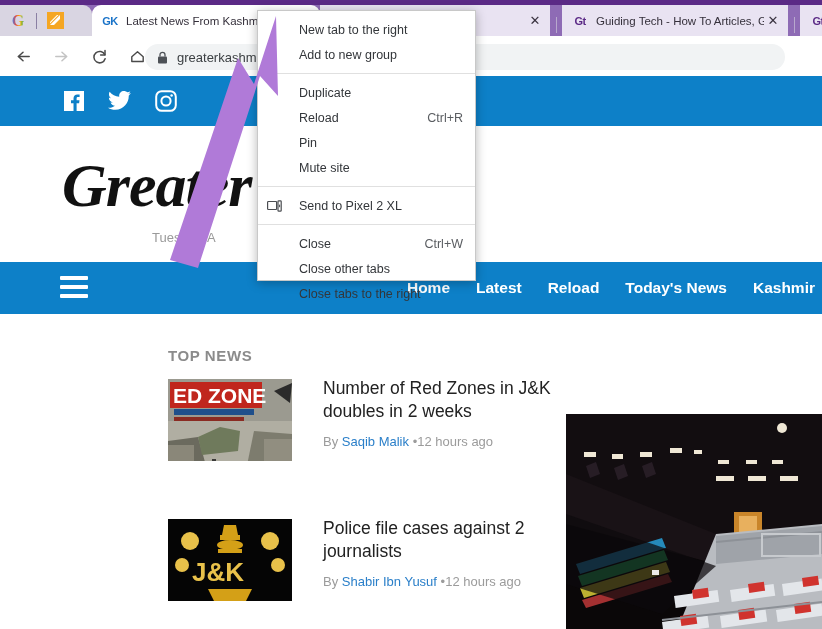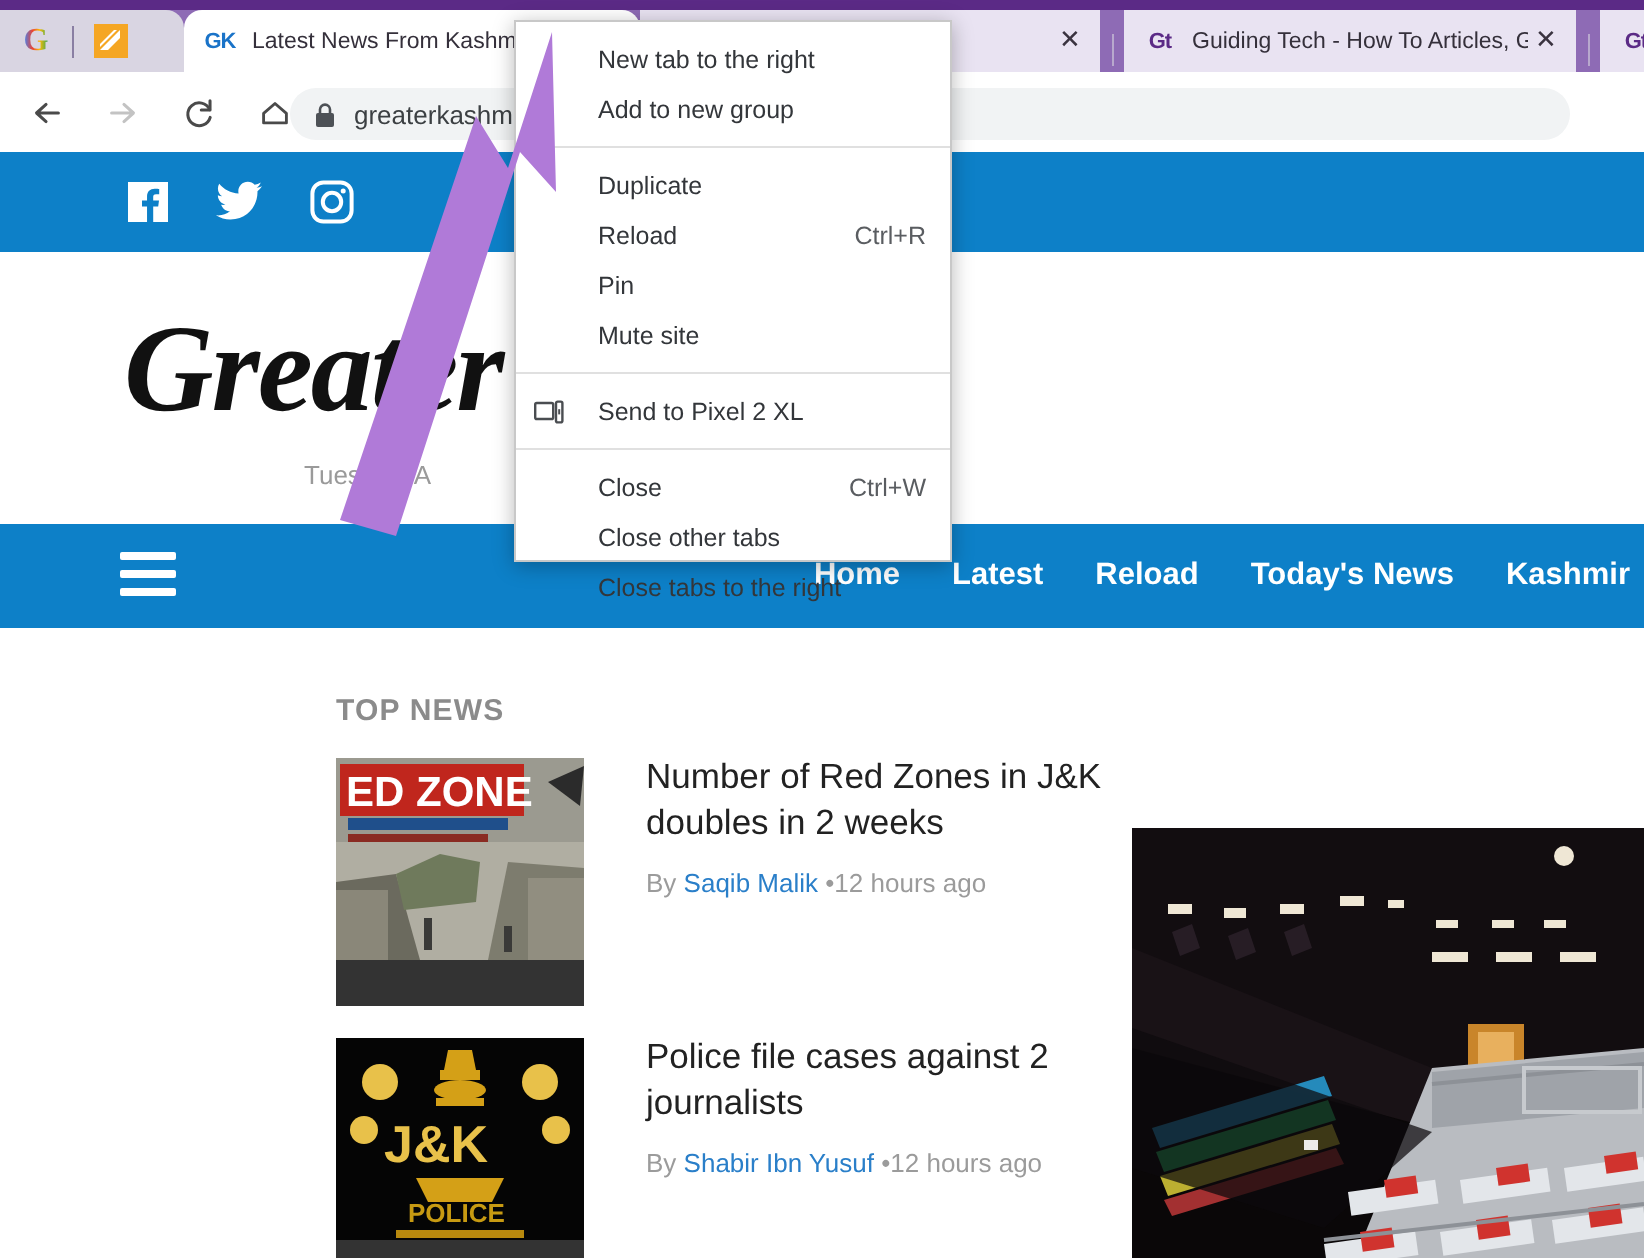--- a/index.html
+++ b/index.html
@@ -155,21 +155,21 @@
   }
 
   .content { position: absolute; left: 0; top: 238px; width: 822px; height: 315px; background: #fff; }
   .top-news-label {
     position: absolute; left: 168px; top: 33px;
     font-size: 15px; font-weight: bold; color: #8b8b8b; letter-spacing: 0.6px; text-align: right;
   }
   .news-item { position: absolute; left: 168px; }
   .news-thumb {
     position: absolute; left: 0; top: 0;
-    width: 124px; height: 124px; overflow: hidden;
+    width: 124px; height: 82px; overflow: hidden;
     background: #333;
   }
   .news-body { position: absolute; left: 155px; top: -2px; width: 250px; }
   .news-title {
     font-size: 17.5px; color: #222; line-height: 1.33; font-weight: normal;
   }
   .news-meta { margin-top: 10px; font-size: 13px; color: #9b9b9b; }
   .news-meta .by { color: #9b9b9b; }
   .news-author { color: #2a7fc9; }
   .news-time { color: #9b9b9b; }

